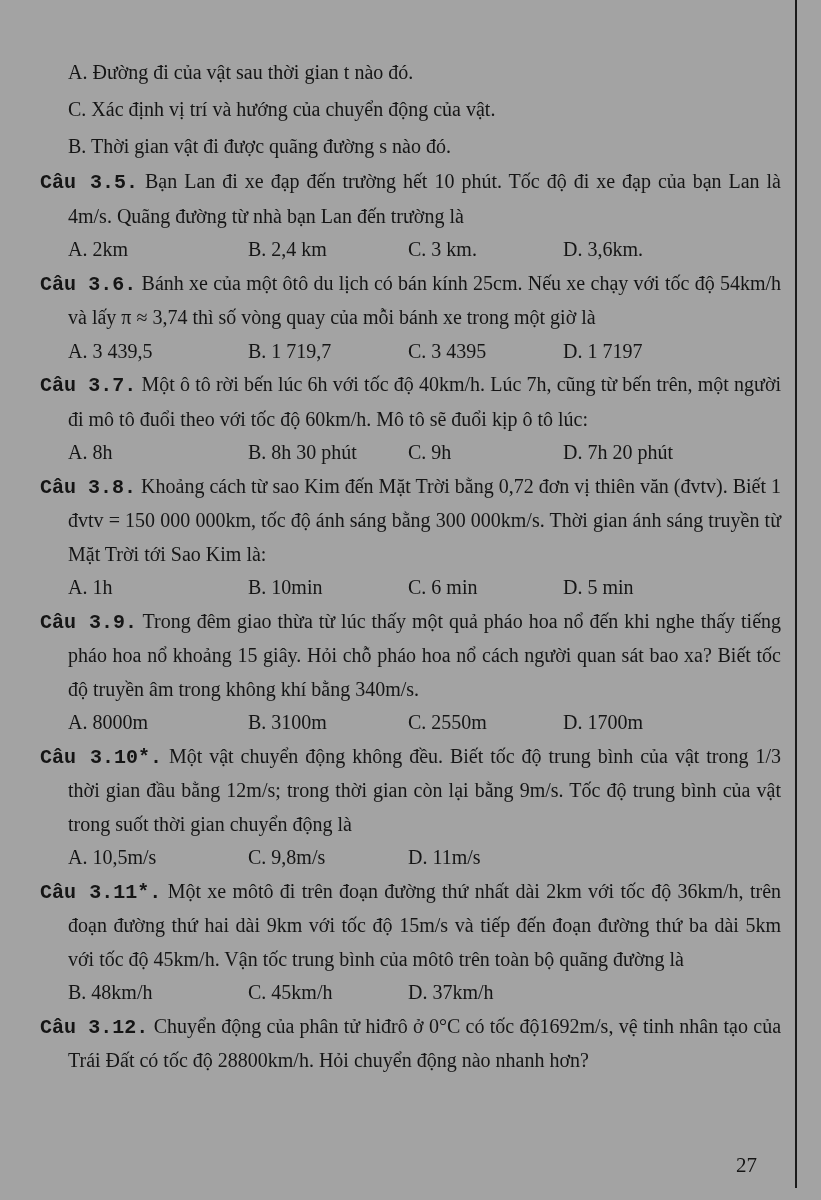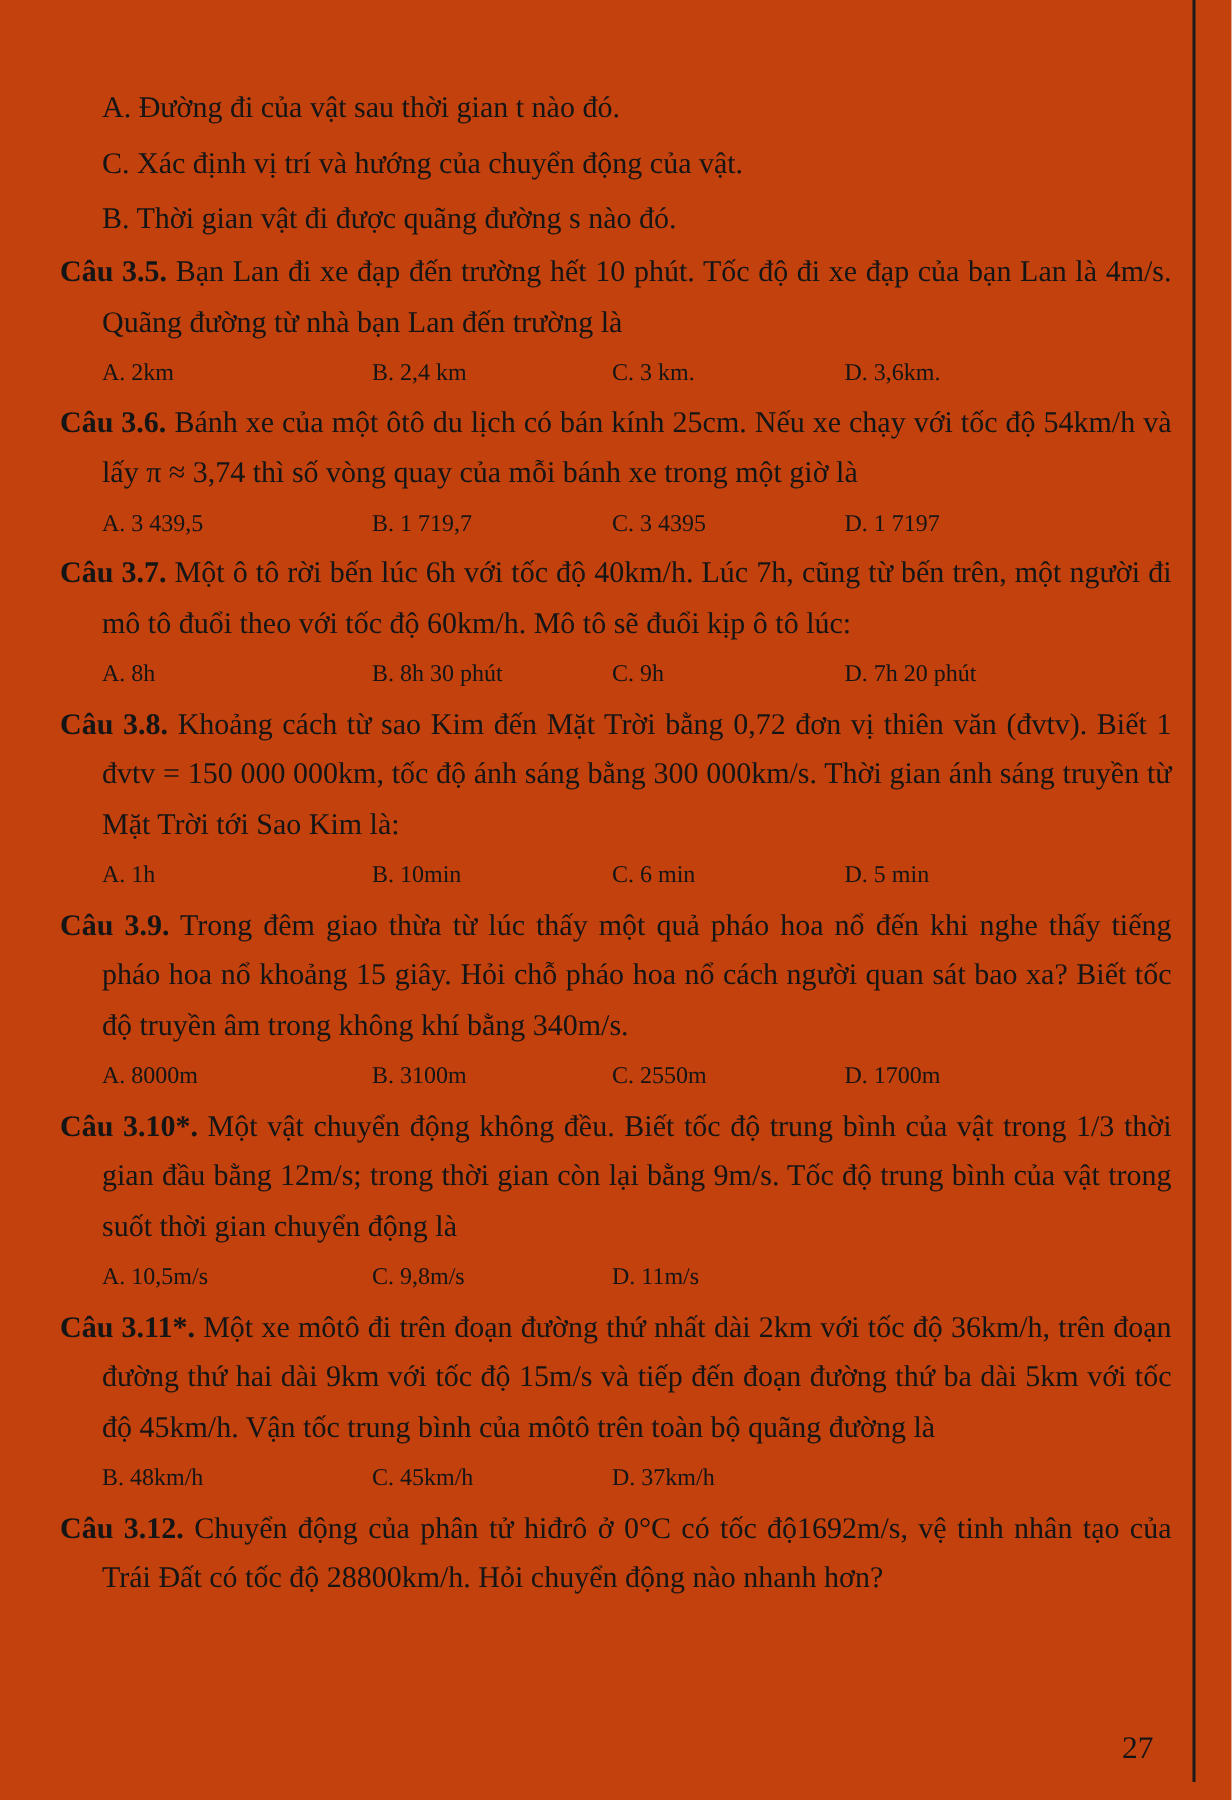--- a/index.html
+++ b/index.html
@@ -6,21 +6,21 @@
   html, body {
     width: 821px; height: 1200px;
     background: #fdfdfb;
     font-family: "Liberation Serif", "DejaVu Serif", serif;
     color: #151515;
   }
   .page {
     position: relative;
     width: 821px; height: 1200px;
     overflow: hidden;
-    background: #c2410c;
+    background: #a3a3a3;
   }
   .edge-line {
     position: absolute;
     right: 24px; top: 0; bottom: 12px;
     width: 2px;
     background: #1c1c1c;
   }
   .content {
     position: absolute;
     left: 40px; top: 54px;
@@ -32,32 +32,32 @@
     line-height: 37px;
     text-align: justify;
   }
   .stem {
     padding-left: 28px;
     text-indent: -28px;
     font-size: 20px;
     line-height: 33.5px;
     text-align: justify;
   }
-  .qlabel { font-weight: bold; }
+  .qlabel { font-weight: bold; font-family: Liberation Mono, monospace; }
   .opts {
     margin-left: 28px;
     display: grid;
     grid-template-columns: 180px 160px 155px 1fr;
-    font-size: 16px;
+    font-size: 20px;
     line-height: 33.5px;
     white-space: nowrap;
   }
   .page-number {
     position: absolute;
-    right: 52px; bottom: 22px;
+    right: 64px; bottom: 22px;
     font-size: 21px;
   }
 </style>
 </head>
 <body>
 
 <div class="page">
   <div class="edge-line"></div>
 
   <div class="content">

